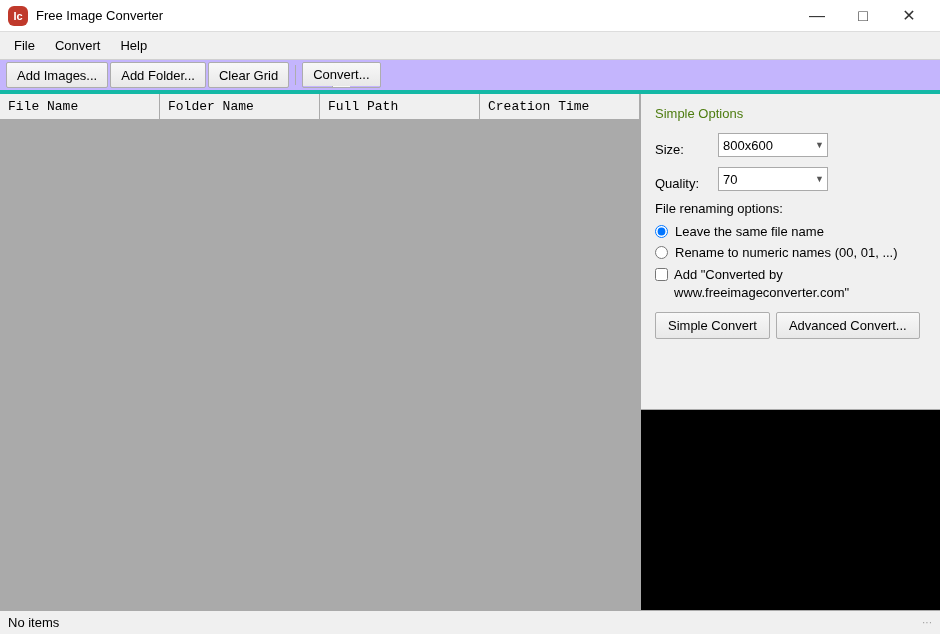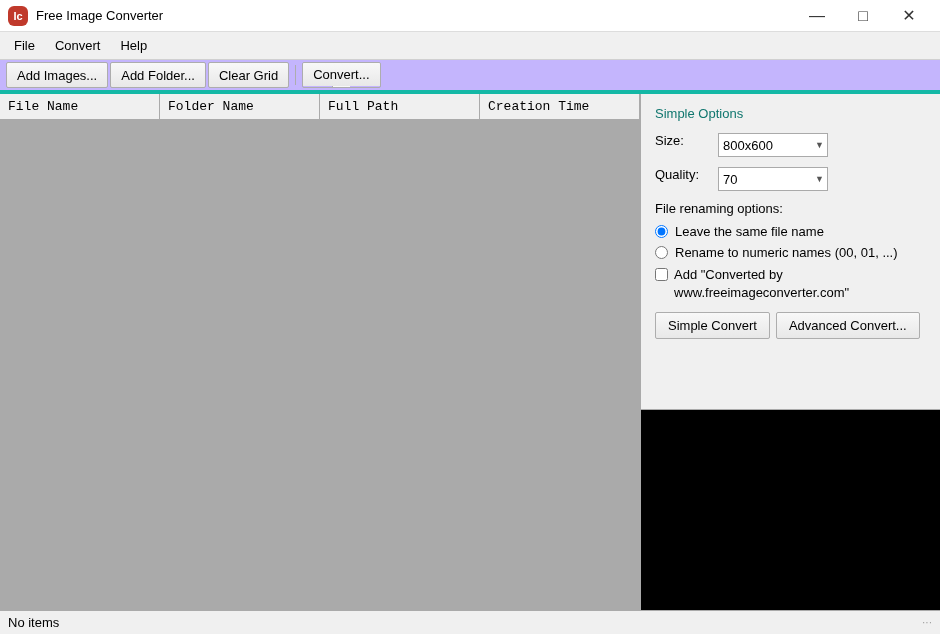--- a/index.html
+++ b/index.html
@@ -187,26 +187,26 @@
 
     .simple-options-panel {
       background: #f0f0f0;
       border-bottom: 1px solid #aaa;
       padding: 12px 14px;
       flex: 1;
     }
     .panel-title {
       font-size: 13px;
       font-weight: normal;
-      color: #0f766e;
+      color: #4d7c0f;
       margin-bottom: 12px;
     }
     .option-row {
       display: flex;
-      align-items: flex-start;
+      align-items: flex-end;
       margin-bottom: 10px;
       gap: 8px;
     }
     .option-label {
       width: 55px;
       color: #000;
       font-size: 13px;
     }
     .option-select {
       width: 110px;

